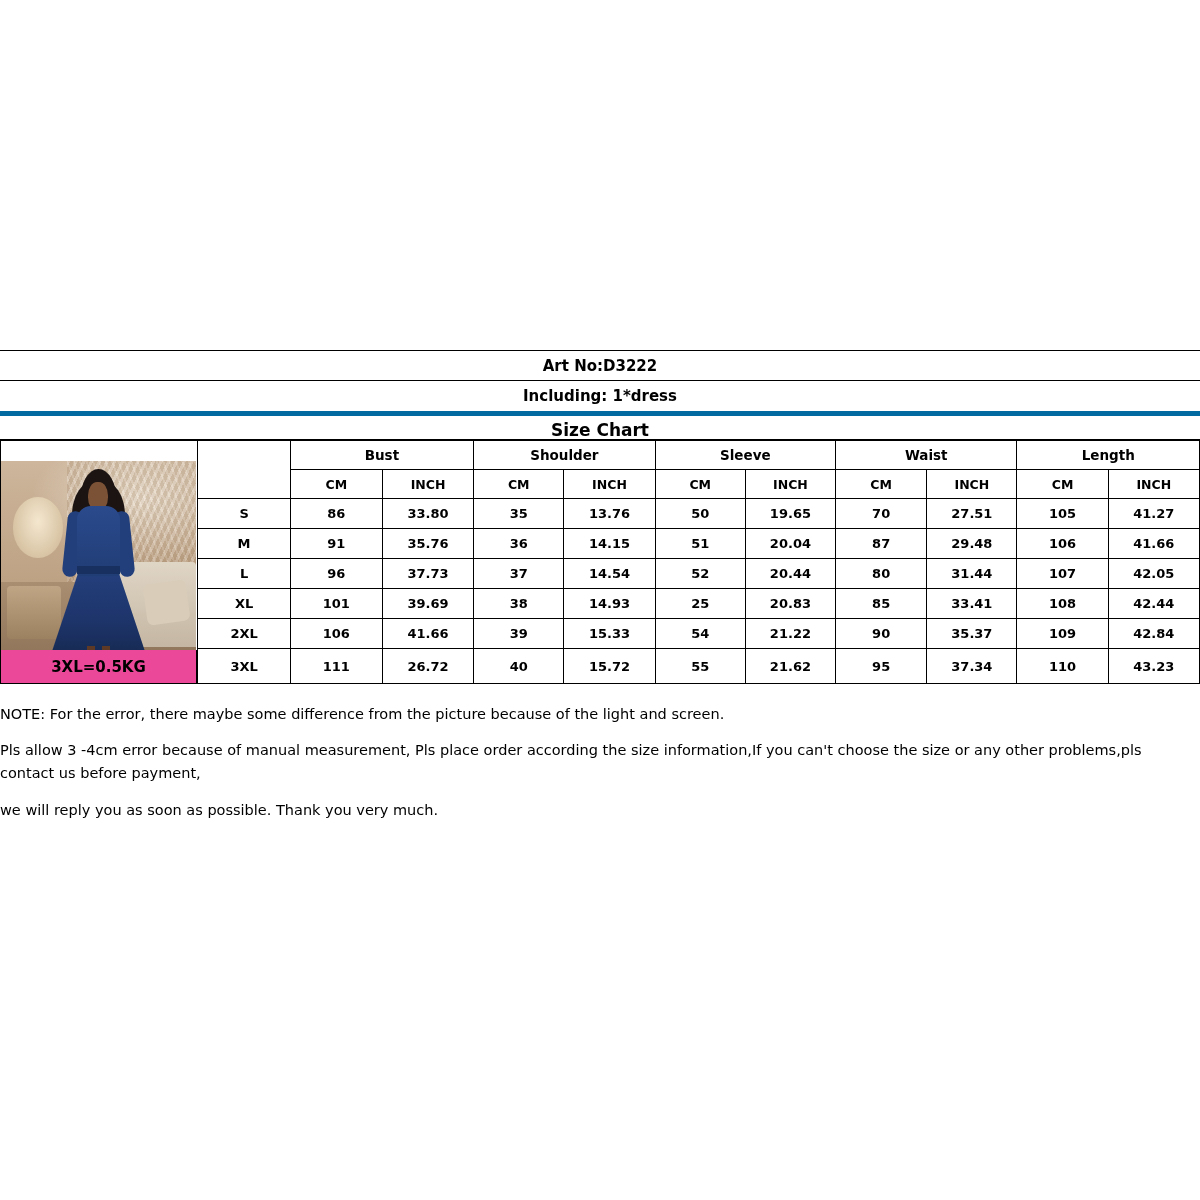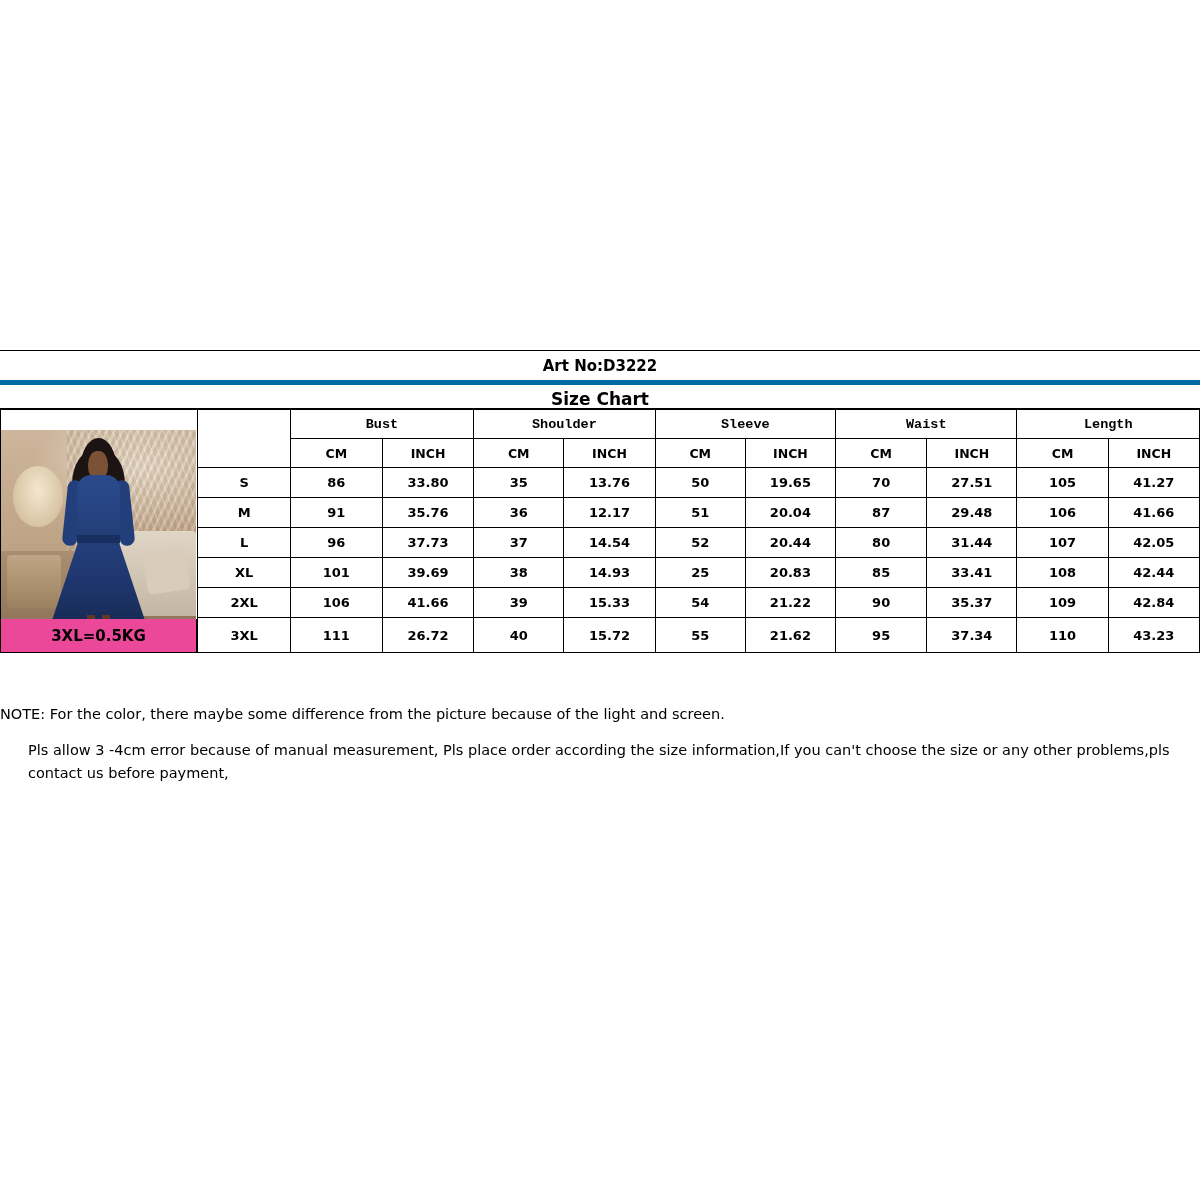--- a/index.html
+++ b/index.html
@@ -61,21 +61,20 @@
     border: 1px solid #000;
     text-align: center;
     vertical-align: middle;
     padding: 0;
     height: 29px;
     font-weight: bold;
   }
   table.size-chart td.group-head {
     height: 28px;
     font-size: 13.5px;
-    font-family: Liberation Mono, monospace;
   }
   table.size-chart td.unit {
     height: 28px;
     font-size: 12.5px;
   }
   table.size-chart td.val {
     font-weight: bold;
     font-size: 13px;
   }
   table.size-chart td.sz {
@@ -219,28 +218,29 @@
     position: absolute;
     left: 0px;
     top: 703px;
     width: 1196px;
     font-size: 14.5px;
     line-height: 1.55;
   }
   #notes p {
     margin: 0 0 14px 0;
   }
-  #notes p.p2 { margin-bottom: 15px; padding-left: 28px; }
+  #notes p.p2 { margin-bottom: 15px; }
 </style>
 </head>
 <body>
 
 <div id="sheet">
 
   <div class="hdr-row hdr-art">Art No:D3222</div>
+  <div class="hdr-row hdr-including">Including:  1*dress</div>
   <div class="hdr-row hdr-title">Size Chart</div>
 
   <table class="size-chart">
     <colgroup>
       <col style="width:197px">
       <col style="width:92px">
       <col style="width:92px">
       <col style="width:91px">
       <col style="width:90px">
       <col style="width:91px">
@@ -308,21 +308,21 @@
         <td class="val">27.51</td>
         <td class="val">105</td>
         <td class="val">41.27</td>
       </tr>
 
       <tr>
         <td class="sz">M</td>
         <td class="val">91</td>
         <td class="val">35.76</td>
         <td class="val">36</td>
-        <td class="val">12.17</td>
+        <td class="val">14.15</td>
         <td class="val">51</td>
         <td class="val">20.04</td>
         <td class="val">87</td>
         <td class="val">29.48</td>
         <td class="val">106</td>
         <td class="val">41.66</td>
       </tr>
 
       <tr>
         <td class="sz">L</td>
@@ -382,15 +382,16 @@
     </tbody>
   </table>
 
   <div style="position:relative;">
     <div style="position:absolute; left:0; top:-34px; width:197px; height:34px; display:flex; align-items:center; justify-content:center; background:#ec4899; border-left:1px solid #000; border-right:1px solid #000; border-bottom:1px solid #000; box-sizing:border-box; font-weight:bold; font-size:15px;">3XL=0.5KG</div>
   </div>
 
 </div>
 
 <div id="notes">
-  <p>NOTE:  For the color, there maybe some difference from the picture because of the light and screen.</p>
+  <p>NOTE:  For the error, there maybe some difference from the picture because of the light and screen.</p>
   <p class="p2">Pls allow 3 -4cm error because of manual measurement, Pls place order according the size information,If you can't choose the size or any other problems,pls contact us before payment,</p>
+  <p>we will reply you as soon as possible. Thank you very much.</p>
 </div>
 
 </body></html>

